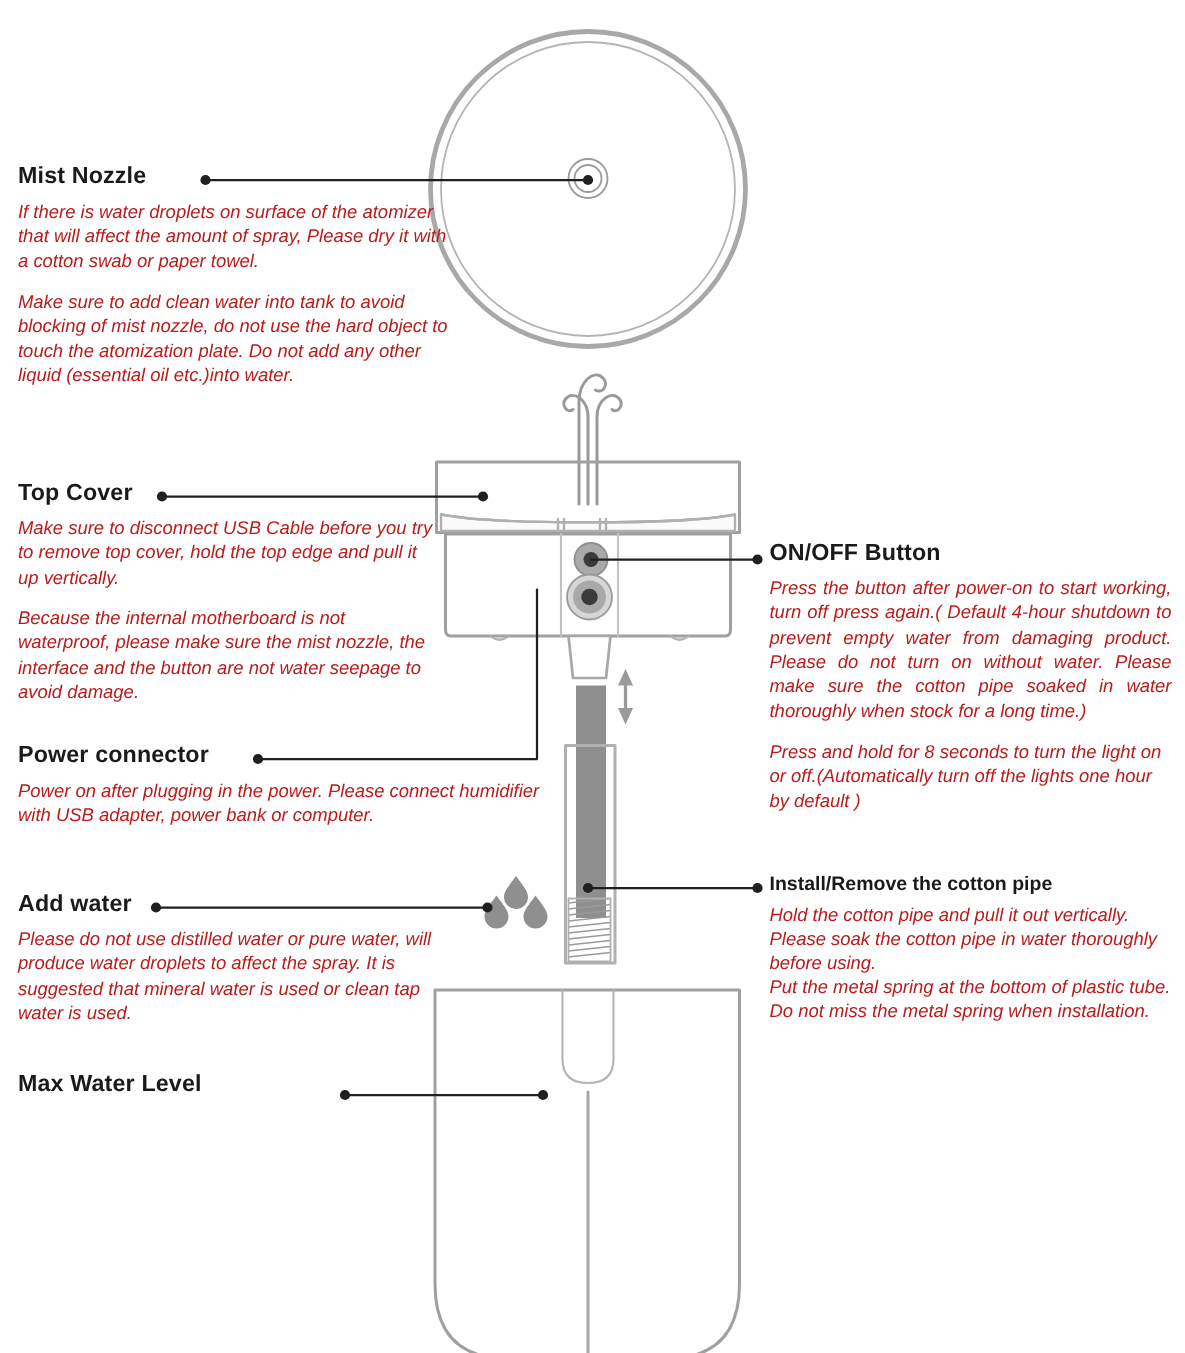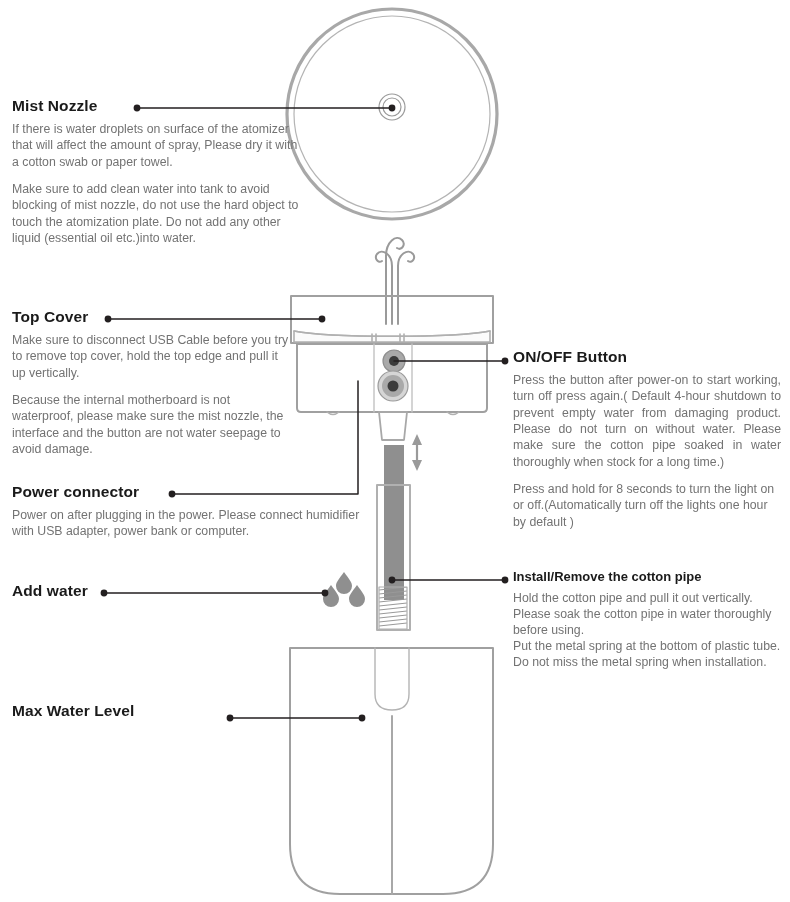--- a/index.html
+++ b/index.html
@@ -10,21 +10,21 @@
   body {
     width: 790px;
     height: 902px;
     position: relative;
     font-family: "Liberation Sans", sans-serif;
     color: #231f20;
     overflow: hidden;
   }
   #page {
     position: absolute;
-    left: 0; top: 4px;
+    left: 0; top: 16px;
     width: 790px;
     height: 788px;
   }
   .illus {
     position: absolute;
     left: 0; top: 0;
     width: 790px;
     height: 902px;
     pointer-events: none;
   }
@@ -37,22 +37,23 @@
     font-size: 15.5px;
     line-height: 1.1;
     color: #1a1a1a;
     letter-spacing: 0.1px;
     margin: 0 0 7px 0;
     white-space: nowrap;
   }
   .para {
     font-size: 12.3px;
     line-height: 1.33;
-    color: #737373;
+    color: #b91c1c;
     margin: 0 0 11px 0;
+    font-style: italic;
   }
   .para:last-child { margin-bottom: 0; }
   .para.justify { text-align: justify; text-align-last: left; }
   .para.tight { margin-bottom: 0; }
 
   
   #c-mist        { left: 12px;  top: 93px;  width: 290px; }
   #c-topcover    { left: 12px;  top: 304px; width: 280px; }
   #c-power       { left: 12px;  top: 479px; width: 360px; }
   #c-addwater    { left: 12px;  top: 578px; width: 280px; }
@@ -203,20 +204,21 @@
     <p class="para">Because the internal motherboard is not waterproof, please make sure the mist nozzle, the interface and the button are not water seepage to avoid damage.</p>
   </div>
 
   <div class="callout" id="c-power">
     <div class="callout-title">Power connector</div>
     <p class="para">Power on after plugging in the power. Please connect humidifier with USB adapter, power bank or computer.</p>
   </div>
 
   <div class="callout" id="c-addwater">
     <div class="callout-title">Add water</div>
+    <p class="para">Please do not use distilled water or pure water, will produce water droplets to affect the spray. It is suggested that mineral water is used or clean tap water is used.</p>
   </div>
 
   <div class="callout" id="c-maxwater">
     <div class="callout-title">Max Water Level</div>
   </div>
 
   <div class="callout" id="c-onoff">
     <div class="callout-title">ON/OFF Button</div>
     <p class="para justify">Press the button after power-on to start working, turn off press again.( Default 4-hour shutdown to prevent empty water from damaging product. Please do not turn on without water. Please make sure the cotton pipe soaked in water thoroughly when stock for a long time.)</p>
     <p class="para">Press and hold for 8 seconds to turn the light on or off.(Automatically turn off the lights one hour by default )</p>

